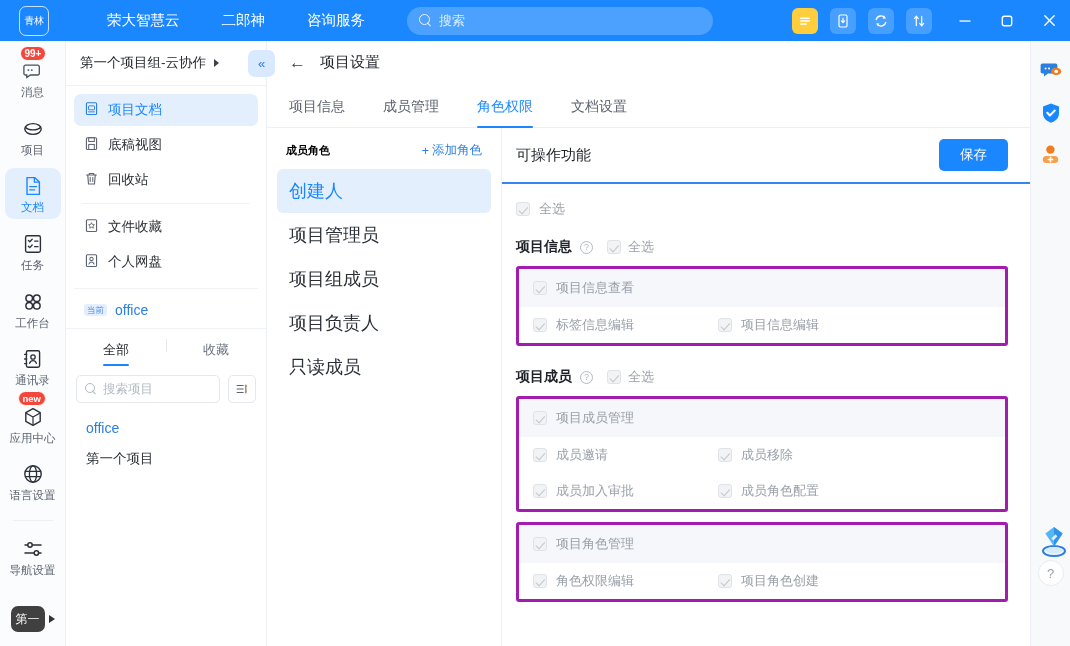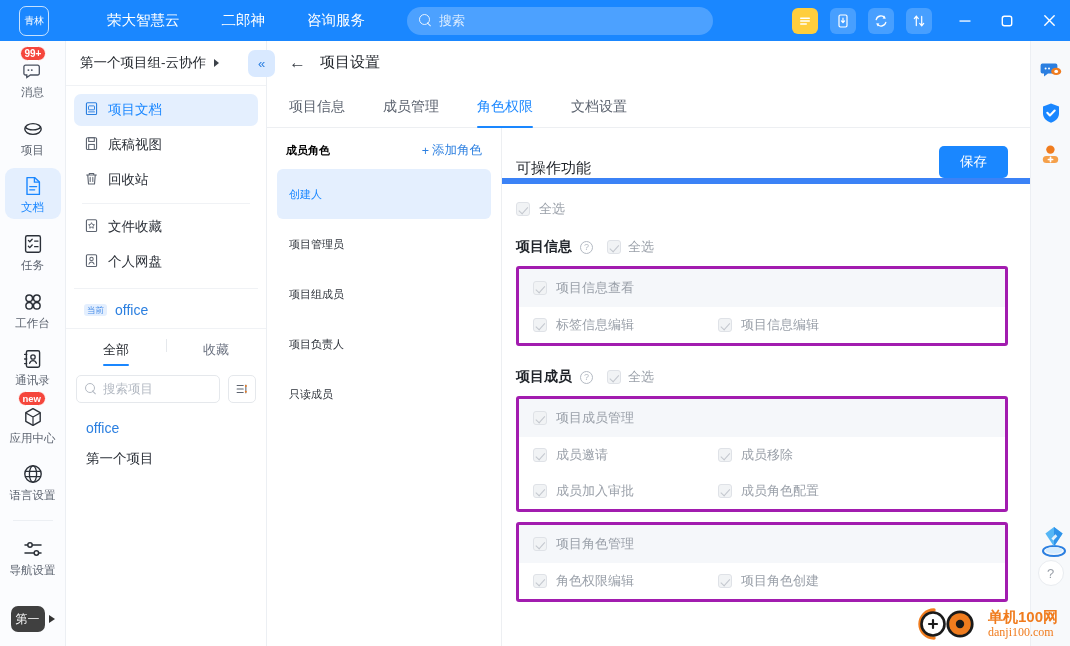--- a/index.html
+++ b/index.html
@@ -177,30 +177,30 @@
 
   
   .roles {
     width: 235px; flex: 0 0 235px; border-right: 1px solid #edeff2;
     display: flex; flex-direction: column; padding: 0 10px;
   }
   .roles-head { display: flex; align-items: center; padding: 14px 9px 10px; }
   .roles-title { font-size: 11px; color: #000000; font-weight: bold; }
   .add-role { margin-left: auto; font-size: 12.5px; color: #2b7fe0; cursor: pointer; display:flex; align-items:center; gap:3px; }
   .role-item {
-    height: 50px; display: flex; align-items: center; padding: 0 12px; border-radius: 6px;
-    font-size: 11px; color: #2b3038; cursor: pointer; margin-bottom: 0px;
+    height: 44px; display: flex; align-items: center; padding: 0 12px; border-radius: 6px;
+    font-size: 18px; color: #2b3038; cursor: pointer; margin-bottom: 0px;
   }
   .role-item.active { background: #e4effe; color: #1a87ff; }
 
   
   .perms { flex: 1; display: flex; flex-direction: column; min-width: 0; position: relative; }
   .perms-head {
-    height: 56px; display: flex; align-items: flex-end; padding: 0 22px 0 14px;
-    border-bottom: 6px solid #3b82f6;
+    height: 56px; display: flex; align-items: center; padding: 0 22px 0 14px;
+    border-bottom: 2px solid #3b82f6;
   }
   .perms-title { font-size: 15px; color: #1f2329; }
   .save-btn {
     margin-left: auto; background: #1a87ff; color: #fff; border: 0; border-radius: 5px;
     height: 32px; padding: 0 21px; font-size: 13.5px; cursor: pointer; font-family: inherit;
   }
   .perms-body { flex: 1; overflow: hidden; padding: 16px 22px 0 14px; background: #fff; }
   .ck-row { display: flex; align-items: center; gap: 9px; }
   .ck {
     width: 14px; height: 14px; flex: 0 0 14px; border: 1px solid #dfe2e7; border-radius: 3px;
@@ -688,28 +688,14 @@
             <path d="M15 5l8.6 6.4-8.6 13z" fill="#2f93ea"></path>
             <path d="M12.4 16.4l4-4.2 2 2-4 4.2z" fill="#fff" opacity=".85"></path>
           </svg>
       </span>
 
       <span class="rr-help">?</span>
     </div>
 
   </div>
 
-  <div class="watermark">
-    <svg width="66" height="36" viewBox="0 0 66 36">
-      <path d="M18 4a14 14 0 1 0 0 28" fill="none" stroke="#f07c1e" stroke-width="3.4" stroke-linecap="round"></path>
-      <circle cx="17" cy="18" r="11.5" fill="none" stroke="#1a1a1a" stroke-width="2.6"></circle>
-      <path d="M13 18h8M17 14v8" stroke="#1a1a1a" stroke-width="2.2" stroke-linecap="round"></path>
-      <circle cx="44" cy="18" r="13.6" fill="#1a1a1a"></circle>
-      <circle cx="44" cy="18" r="10.8" fill="#f07c1e"></circle>
-      <circle cx="44" cy="18" r="4.2" fill="#1a1a1a"></circle>
-    </svg>
-    <span class="wm-text">
-      <span class="wm-t1">单机100网</span>
-      <span class="wm-t2">danji100.com</span>
-    </span>
-  </div>
 
 </div>
 
 </body></html>

